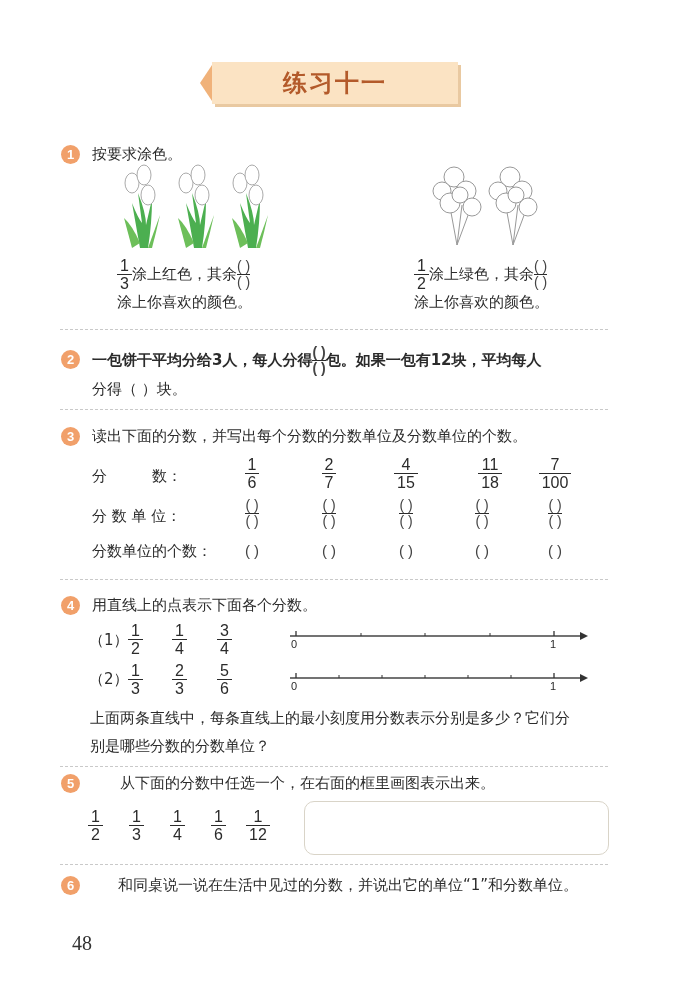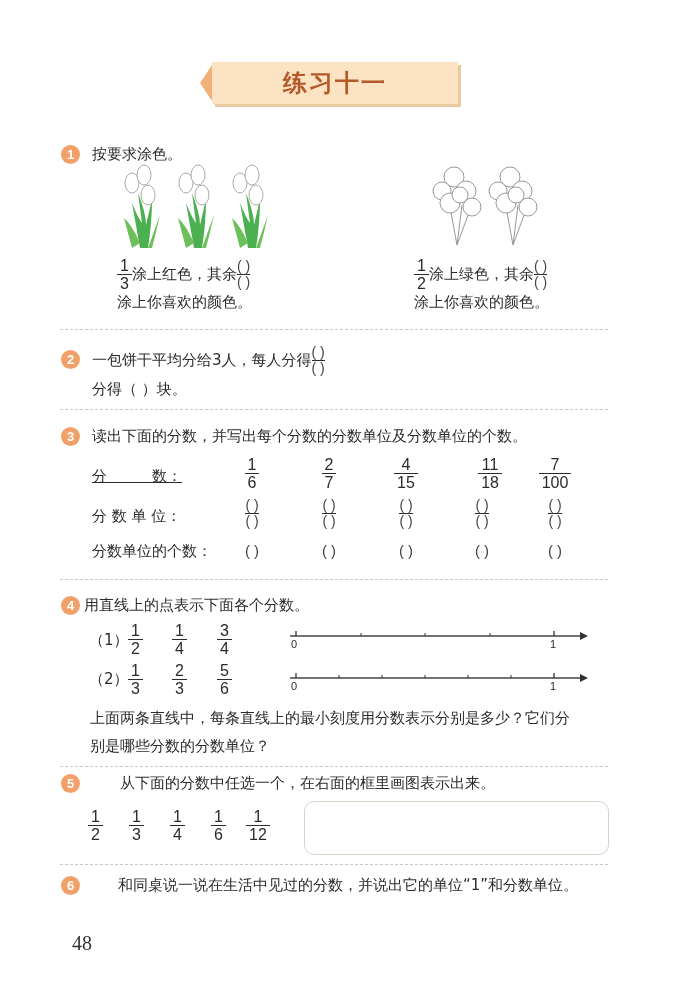--- a/index.html
+++ b/index.html
@@ -93,35 +93,35 @@
       <span>(   )</span>
       <span class="bar"></span>
       <span>(   )</span>
     </span>
 </div>
 <div class="abs q" style="left:414px;top:292px;">涂上你喜欢的颜色。</div>
 
 <div class="abs sep" style="top:329px;"></div>
 
 <div class="abs num" style="left:61px;top:350px;">2</div>
-<div class="abs q" style="left:92px;top:345px;">
+<div class="abs q" style="left:92px;top:345px;font-weight:bold;">
   <span>一包饼干平均分给3人，每人分得</span><span class="blank-frac">
       <span>(   )</span>
       <span class="bar"></span>
       <span>(   )</span>
-    </span>
+    </span><span>包。如果一包有12块，平均每人</span>
 </div>
 <div class="abs q" style="left:92px;top:379px;">分得（    ）块。</div>
 
 <div class="abs sep" style="top:409px;"></div>
 
 <div class="abs num" style="left:61px;top:427px;">3</div>
 <div class="abs q" style="left:92px;top:426px;">读出下面的分数，并写出每个分数的分数单位及分数单位的个数。</div>
 
-<div class="abs q lbl" style="left:92px;top:466px;text-decoration:underline;">分　　　数：</div>
+<div class="abs q lbl" style="left:92px;top:466px;">分　　　数：</div>
 <div class="abs q lbl" style="left:92px;top:506px;">分 数 单 位：</div>
 <div class="abs q lbl" style="left:92px;top:541px;">分数单位的个数：</div>
 
 <div class="abs" style="left:232px;top:456px;width:40px;text-align:center;"><span class="frac">
       <span class="n">1</span>
       <span class="bar"></span>
       <span class="d">6</span>
     </span></div>
 <div class="abs" style="left:309px;top:456px;width:40px;text-align:center;"><span class="frac">
       <span class="n">2</span>
@@ -172,21 +172,21 @@
 
 <div class="abs paren" style="left:232px;top:542px;width:40px;text-align:center;">(    )</div>
 <div class="abs paren" style="left:309px;top:542px;width:40px;text-align:center;">(    )</div>
 <div class="abs paren" style="left:386px;top:542px;width:40px;text-align:center;">(    )</div>
 <div class="abs paren" style="left:462px;top:542px;width:40px;text-align:center;">(    )</div>
 <div class="abs paren" style="left:535px;top:542px;width:40px;text-align:center;">(    )</div>
 
 <div class="abs sep" style="top:579px;"></div>
 
 <div class="abs num" style="left:61px;top:596px;">4</div>
-<div class="abs q" style="left:84px;top:595px;">用直线上的点表示下面各个分数。</div>
+<div class="abs q" style="left:92px;top:595px;">用直线上的点表示下面各个分数。</div>
 
 <div class="abs q" style="left:89px;top:630px;">（1）</div>
 <div class="abs" style="left:128px;top:622px;"><span class="frac">
       <span class="n">1</span>
       <span class="bar"></span>
       <span class="d">2</span>
     </span></div>
 <div class="abs" style="left:172px;top:622px;"><span class="frac">
       <span class="n">1</span>
       <span class="bar"></span>

